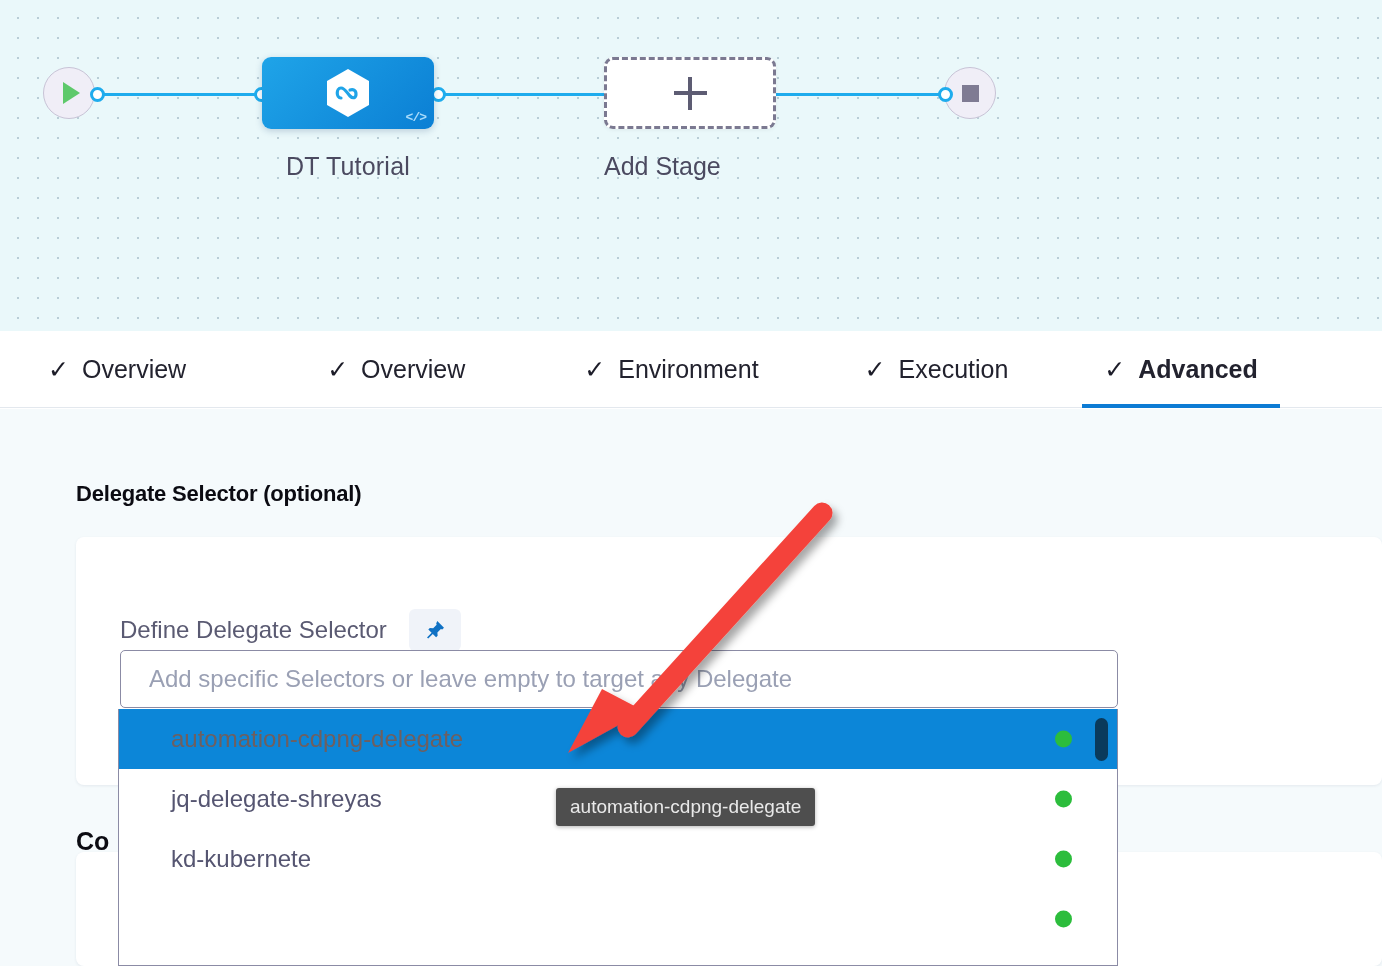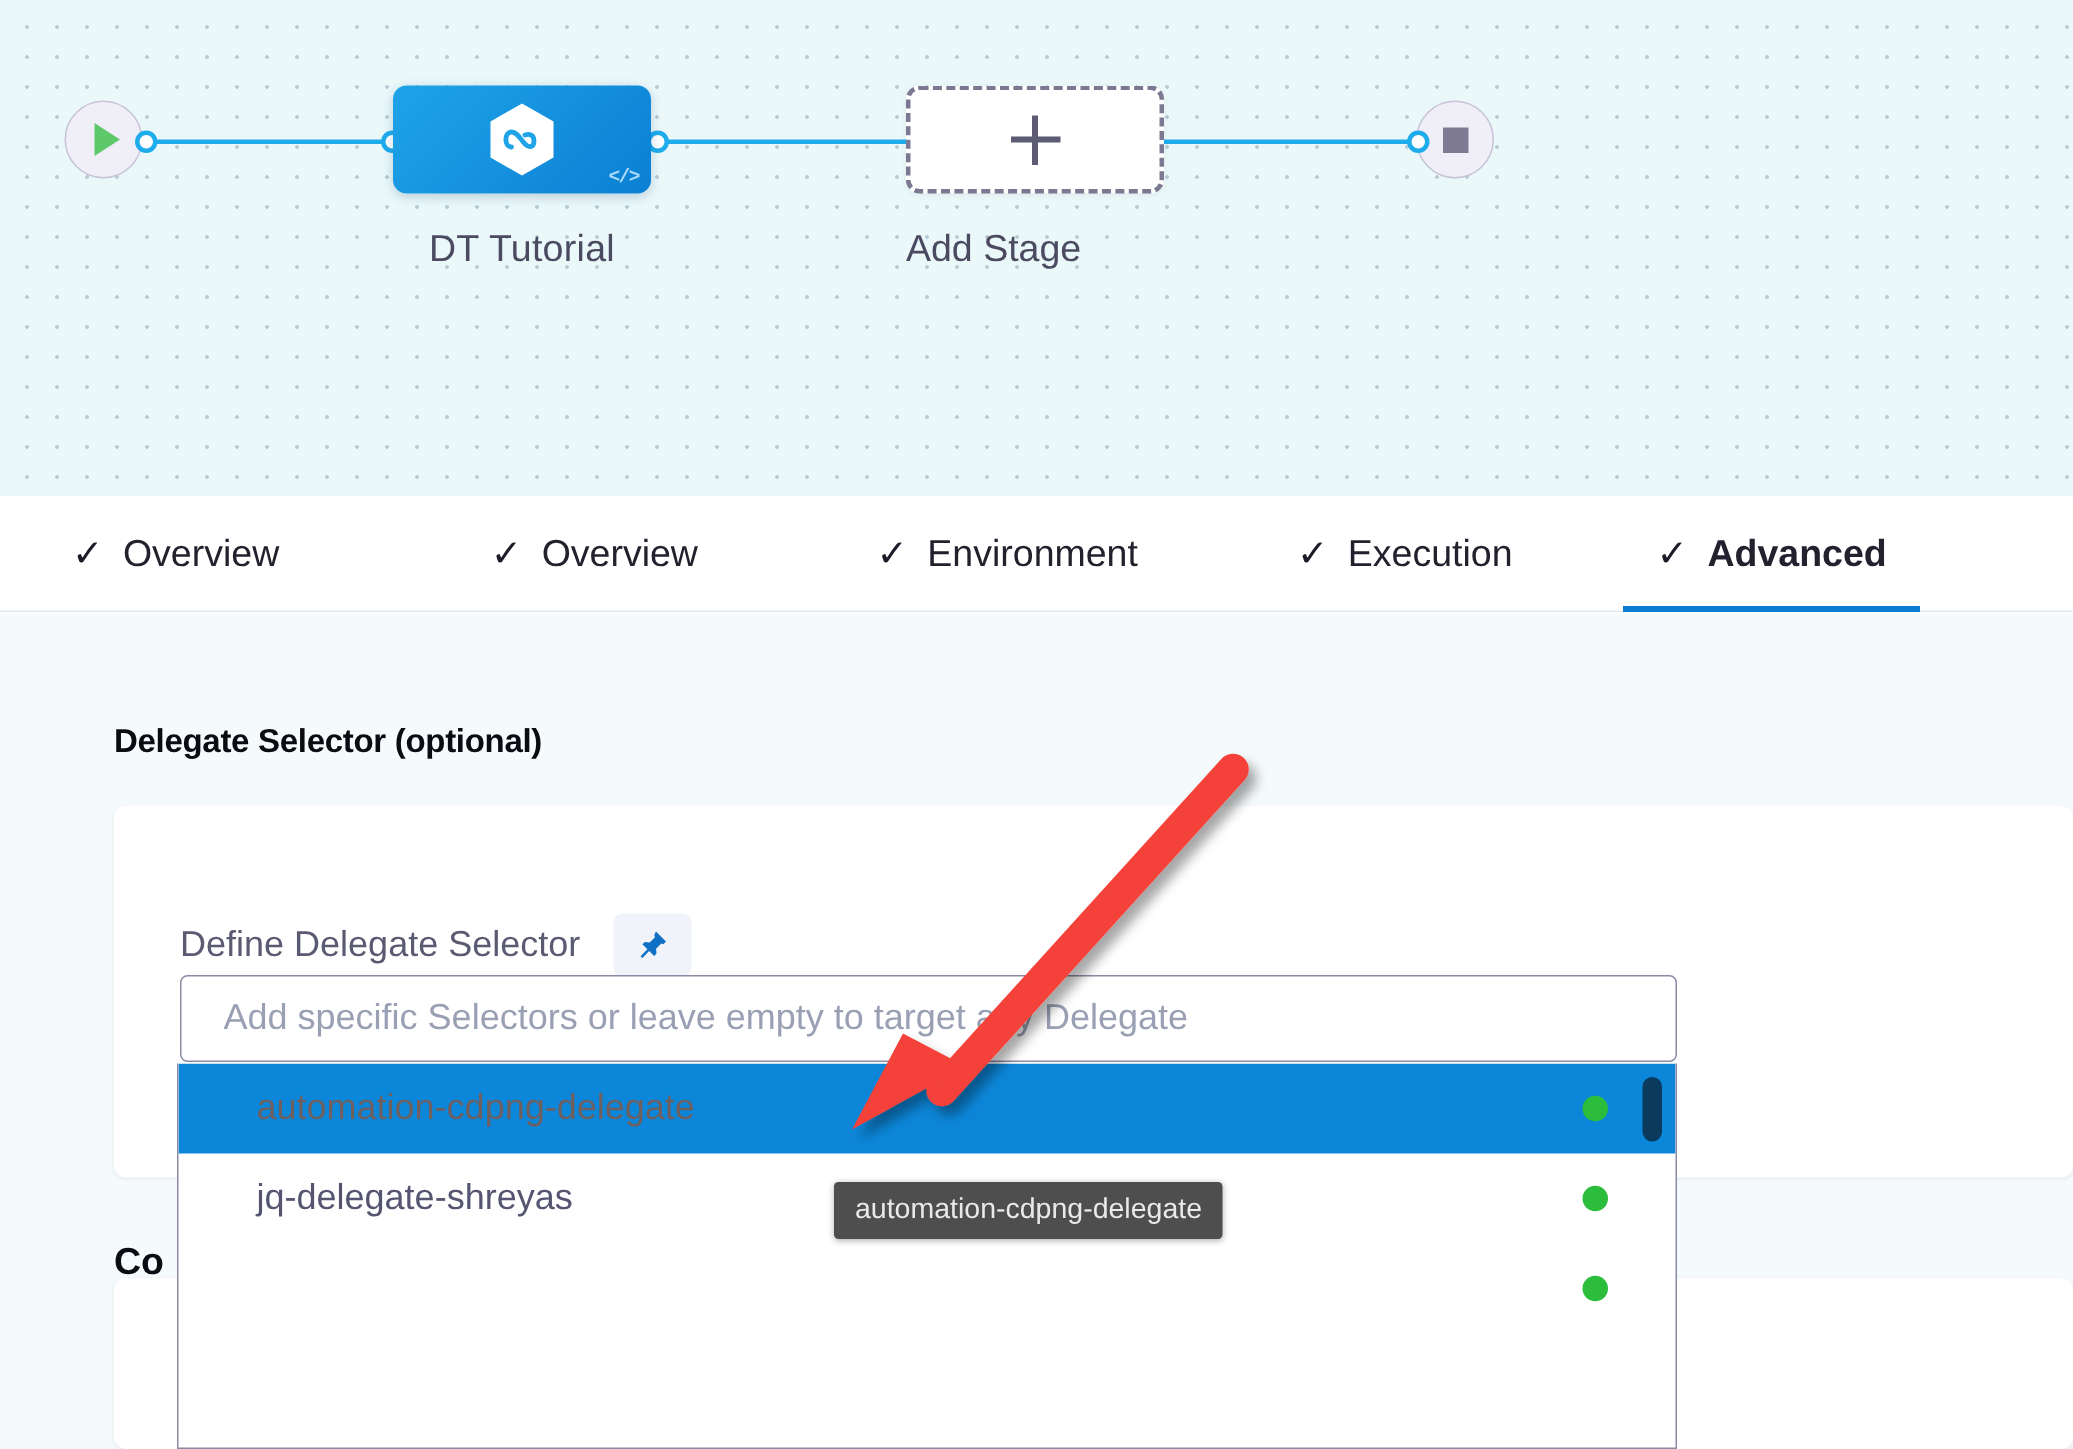--- a/index.html
+++ b/index.html
@@ -311,20 +311,24 @@
       <span class="opt-text">automation-cdpng-delegate</span>
       <span class="status-dot"></span>
       <span class="scroll-thumb"></span>
     </div>
 
     <div class="opt">
       <span class="opt-text">jq-delegate-shreyas</span>
       <span class="status-dot"></span>
     </div>
 
+    <div class="opt">
+      <span class="opt-text">kd-kubernete</span>
+      <span class="status-dot"></span>
+    </div>
 
     <div class="opt">
       <span class="status-dot"></span>
     </div>
   </div>
 
   <div class="tooltip">automation-cdpng-delegate</div>
 
   <div class="arrow-anno">
     <svg width="320" height="280" viewBox="0 0 320 280">

